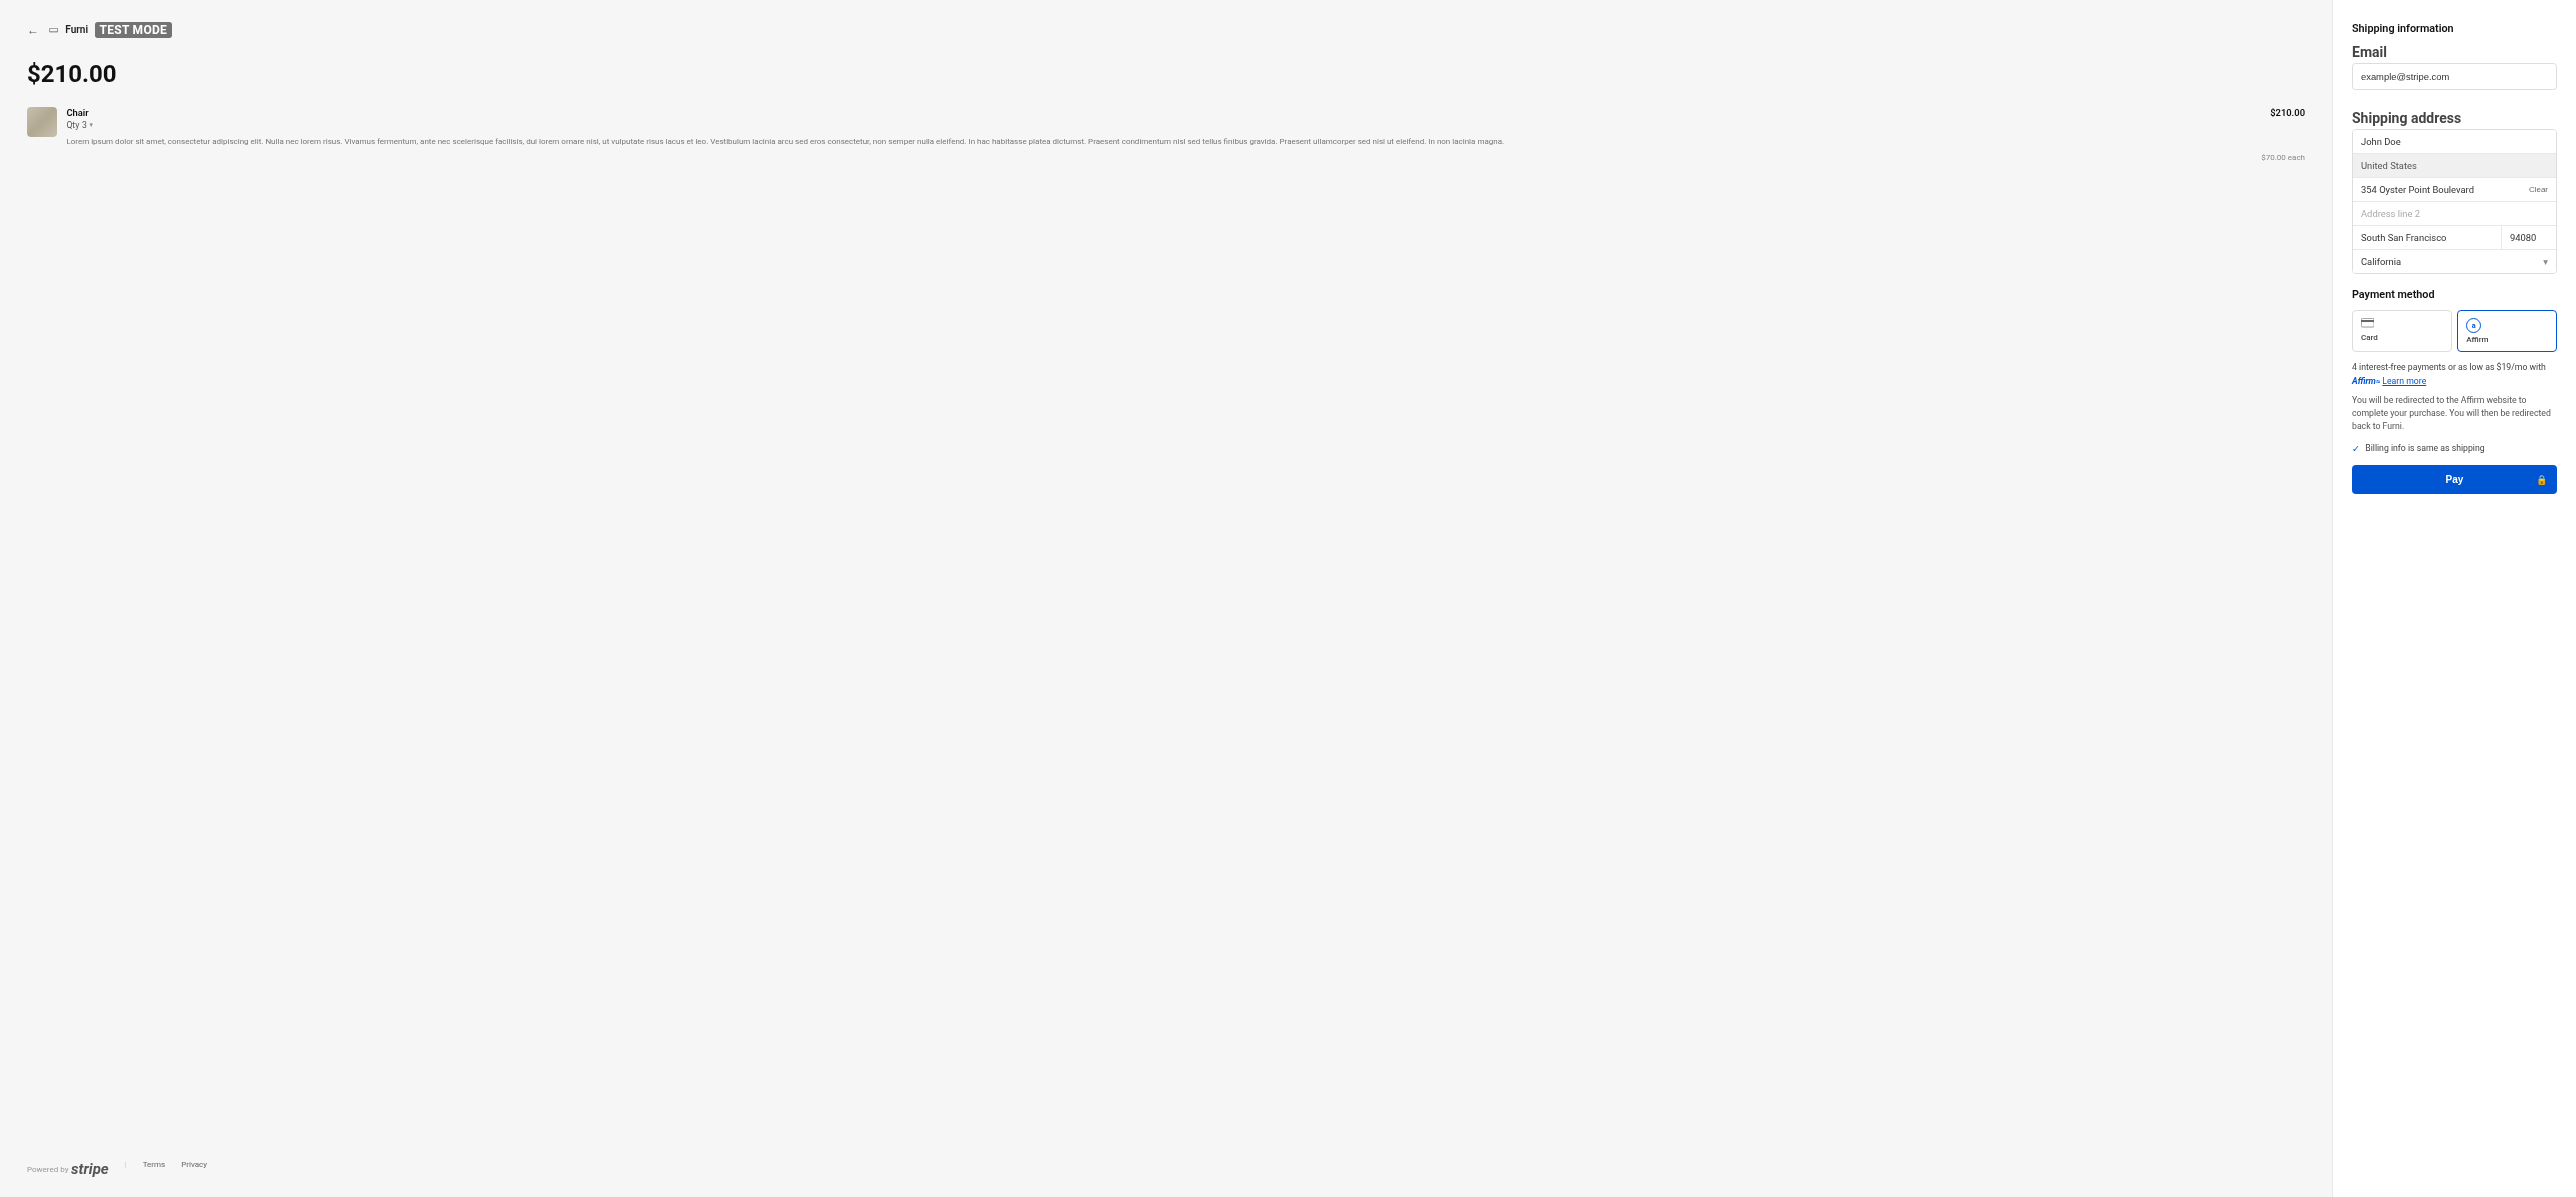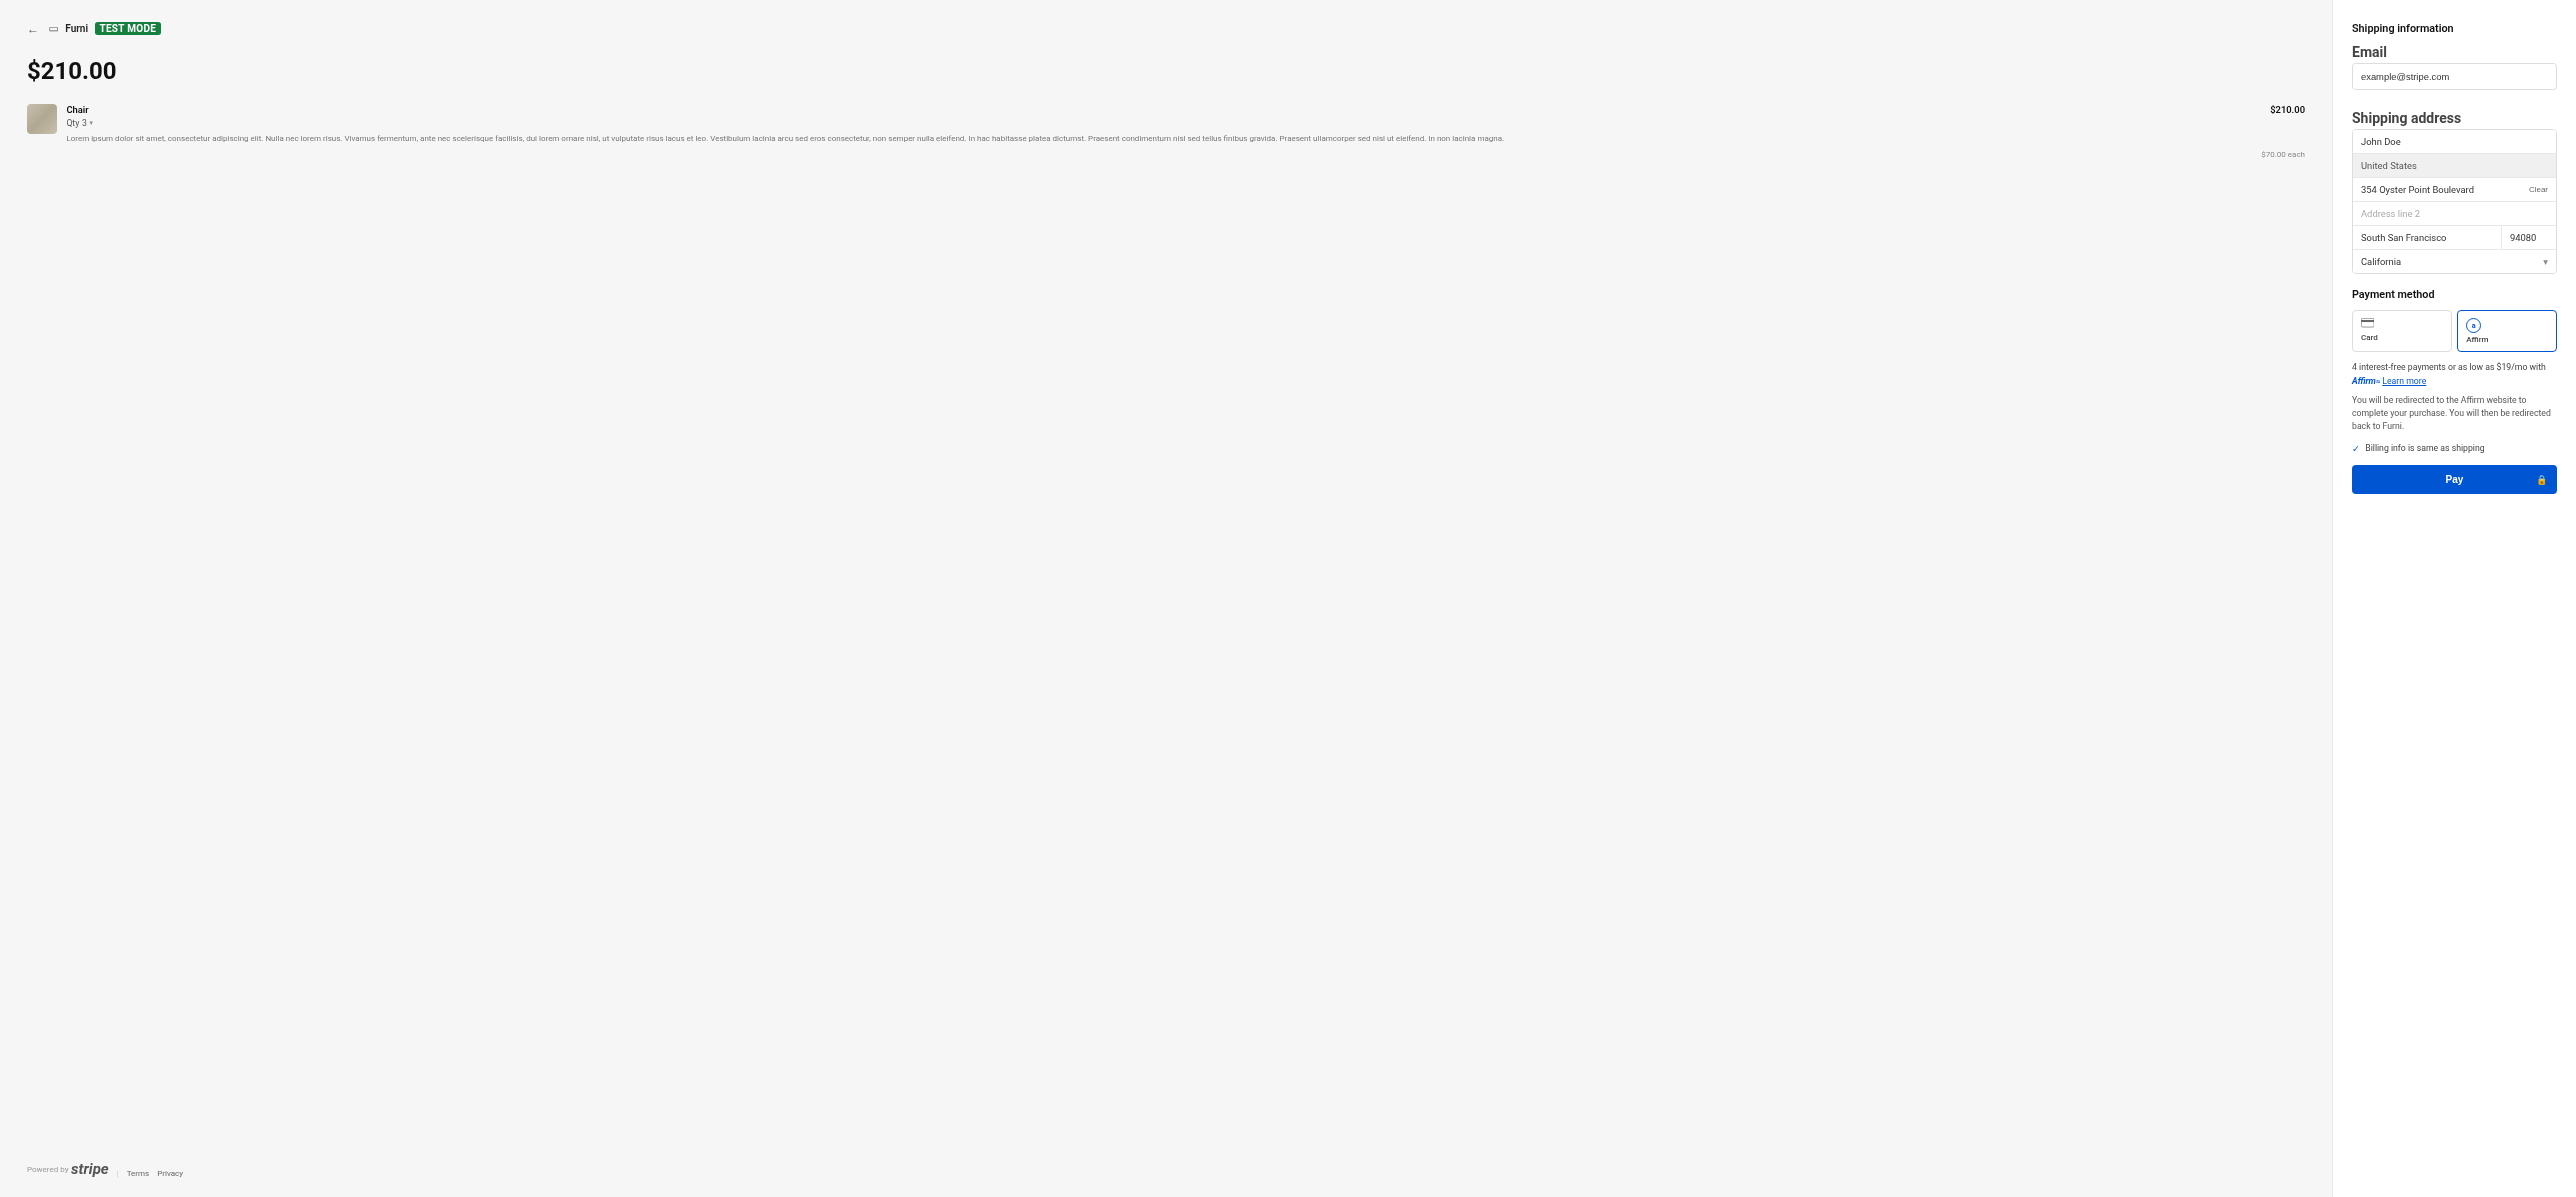--- a/index.html
+++ b/index.html
@@ -46,23 +46,23 @@
       color: #555;
     }
 
     .brand-name {
       font-size: 10px;
       font-weight: 600;
       color: #222;
     }
 
     .test-mode-badge {
-      background: #15803d;
+      background: #737373;
       color: #fff;
-      font-size: 10px;
+      font-size: 12px;
       font-weight: 700;
       padding: 1.3px 4.7px;
       border-radius: 2.7px;
       text-transform: uppercase;
       letter-spacing: 0.3px;
     }
 
     .pay-label {
       font-size: 9.4px;
       color: #555;
@@ -149,22 +149,22 @@
       color: #888;
       text-align: right;
       margin-top: 5.4px;
     }
 
     .left-footer {
       position: absolute;
       bottom: 19px;
       left: 27px;
       display: flex;
-      align-items: flex-end;
-      gap: 8px;
+      align-items: flex-start;
+      gap: 16px;
     }
 
     .powered-by {
       font-size: 8px;
       color: #999;
       display: flex;
       align-items: center;
       gap: 2.7px;
     }
 

